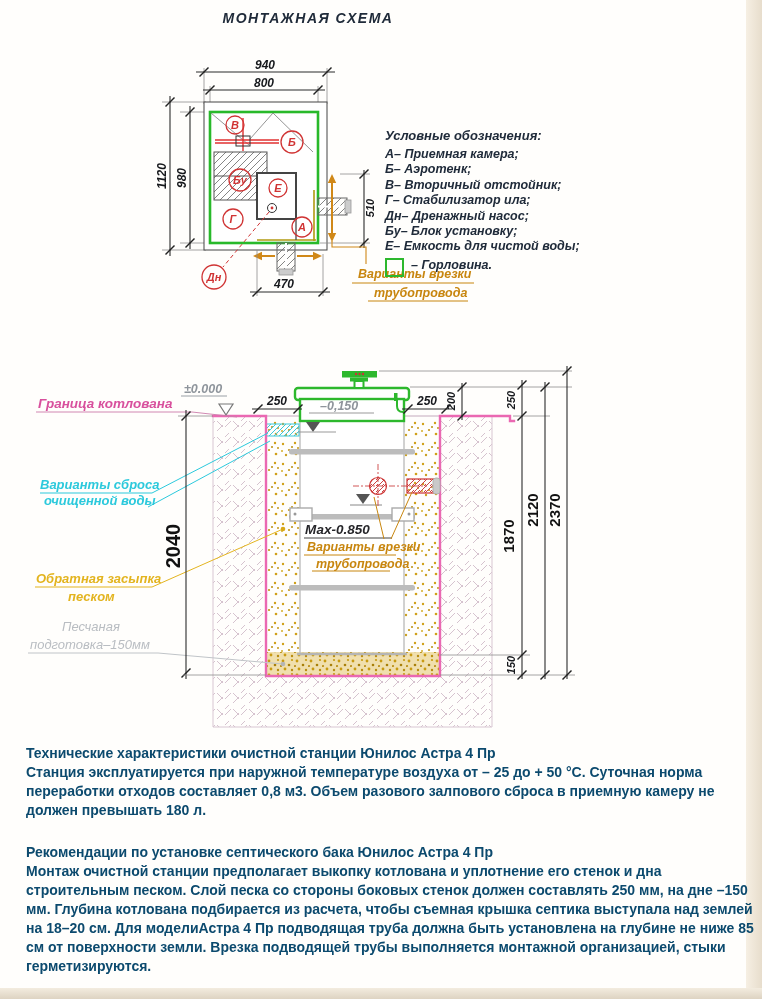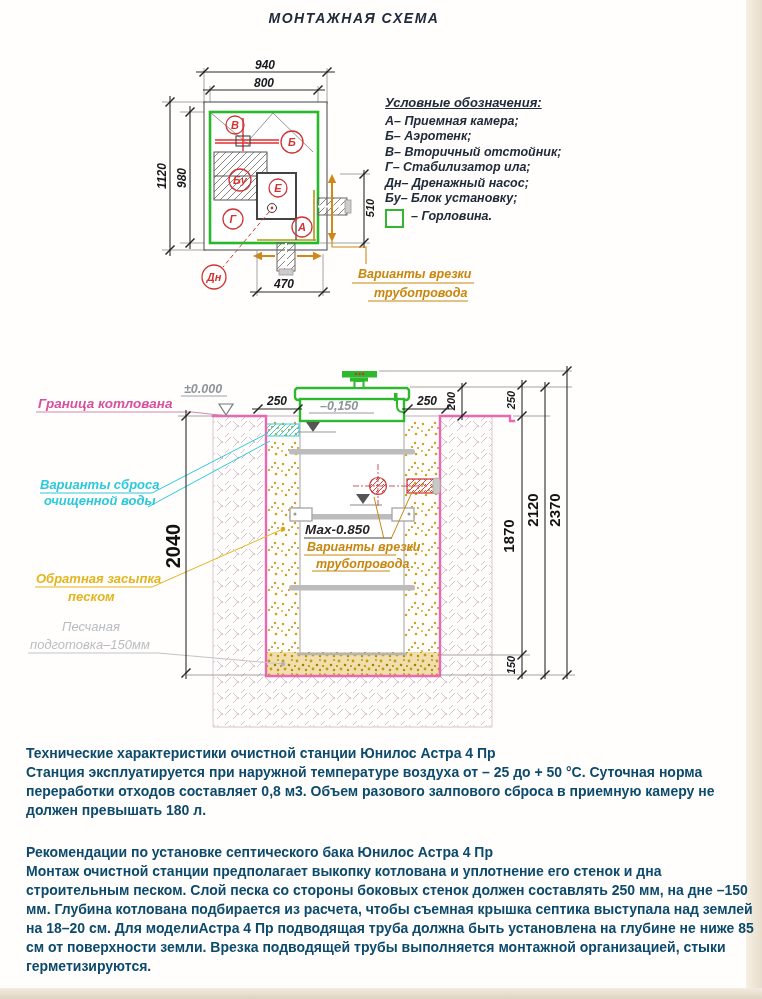--- a/index.html
+++ b/index.html
@@ -3,26 +3,26 @@
 <meta charset="utf-8">
 <style>
   html,body{margin:0;padding:0;}
   body{width:762px;height:999px;position:relative;background:#fffefc;overflow:hidden;
        font-family:"Liberation Sans",sans-serif;}
   .abs{position:absolute;}
   
   .edge-right{left:746px;top:0;width:16px;height:999px;background:linear-gradient(to right,#f6efe3,#e7ddcc);}
   .edge-bottom{left:0;top:988px;width:762px;height:11px;background:linear-gradient(to bottom,#f3ecdf,#ddd3c2);}
   
-  .title-wrap{left:0;top:10px;width:616px;text-align:center;color:#202b3a;padding-left:46px;}
+  .title-wrap{left:0;top:10px;width:616px;text-align:center;color:#202b3a;}
   .title1{font:italic bold 14px "Liberation Sans",sans-serif;letter-spacing:1.5px;}
   .title2{font:italic bold 16px "Liberation Sans",sans-serif;letter-spacing:1px;margin-top:6px;}
   
   .legend{left:385px;top:95px;width:360px;color:#202b3a;}
-  .legend .lt{font:italic bold 13px "Liberation Sans",sans-serif;text-decoration:underline;margin-bottom:4px;}
+  .legend .lt{font:italic bold 13px "Liberation Sans",sans-serif;margin-bottom:4px;margin-top:33px;}
   .legend .li{font:italic bold 12.5px "Liberation Sans",sans-serif;line-height:15.4px;}
   .neck-row{display:flex;align-items:flex-start;margin-top:3px;}
   .neck-box{display:inline-block;width:15px;height:15px;border:2.5px solid #2db82d;margin-right:7px;}
   .neck-txt{font:italic bold 12.5px "Liberation Sans",sans-serif;}
   
   .io{left:24px;top:299px;width:724px;color:#202b3a;}
   .io-row{display:flex;align-items:flex-start;margin-bottom:5px;}
   .io-ic{flex:0 0 36px;margin-top:4px;}
   .io-tx{font:italic bold 13px "Liberation Sans",sans-serif;line-height:16.5px;}
   .io-bold{font-weight:bold;color:#111;}
@@ -195,20 +195,21 @@
 </svg>
 
 <div class="abs legend">
   <div class="lt">Условные обозначения:</div>
   <div class="li">А– Приемная камера;</div>
   <div class="li">Б– Аэротенк;</div>
   <div class="li">В– Вторичный отстойник;</div>
   <div class="li">Г– Стабилизатор ила;</div>
   <div class="li">Дн– Дренажный насос;</div>
   <div class="li">Бу– Блок установку;</div>
+  <div class="li">Е– Емкость для чистой воды;</div>
   <div class="neck-row">
     <span class="neck-box"></span>
     <span class="neck-txt">– Горловина.</span>
   </div>
 </div>
 
 <div class="abs io">
 </div>
 
 <svg style="left:0;top:365px;width:762px;height:385px;" viewBox="0 365 762 385">

